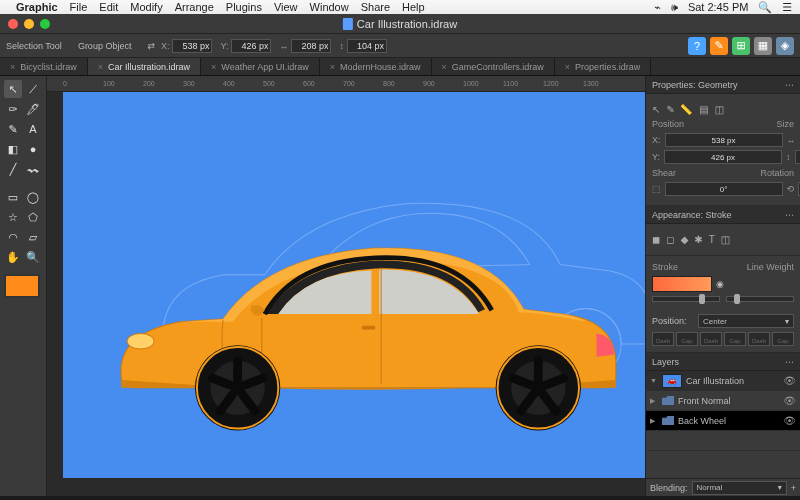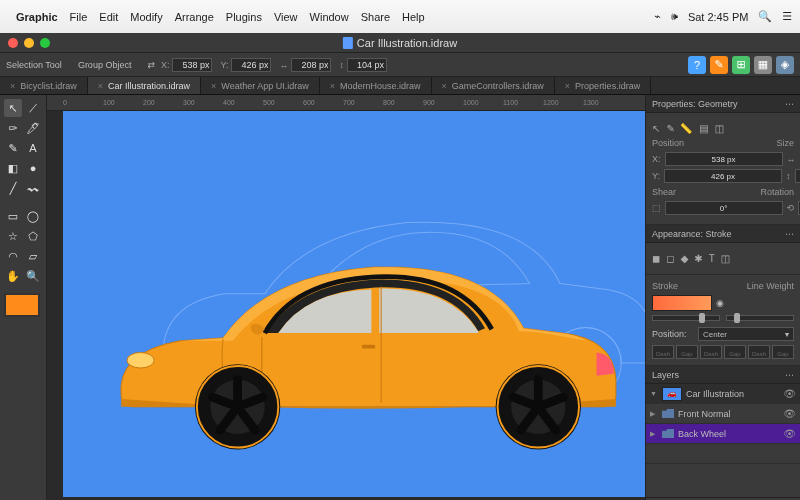--- a/index.html
+++ b/index.html
@@ -1,17 +1,17 @@
 <!DOCTYPE html>
 <html><head>
 <meta charset="utf-8">
 <style>
 *{margin:0;padding:0;box-sizing:border-box;font-family:-apple-system,Helvetica,Arial,sans-serif;-webkit-font-smoothing:antialiased}
 body{width:800px;height:500px;background:#1a1a1a;overflow:hidden;font-size:10px;color:#ccc}
-.menubar{height:33px;background:linear-gradient(#f8f8f8,#ececec);display:flex;align-items:center;padding:0 8px;font-size:11px;color:#222}
+.menubar{height:14px;background:linear-gradient(#f8f8f8,#ececec);display:flex;align-items:center;padding:0 8px;font-size:11px;color:#222}
 .menubar .apple{font-size:13px;margin-right:8px}
 .menubar .m{margin-right:12px;cursor:default}
 .menubar .spacer{flex:1}
 .menubar .right{display:flex;align-items:center;gap:10px}
 .menubar .right span{font-size:11px}
 .titlebar{height:20px;background:#3a3a3a;display:flex;align-items:center;position:relative;border-bottom:1px solid #222}
 .tlights{display:flex;gap:6px;padding-left:8px}
 .tlights div{width:10px;height:10px;border-radius:50%}
 .tl-r{background:#ff5f56}.tl-y{background:#ffbd2e}.tl-g{background:#27c93f}
 .titlebar .title{position:absolute;left:50%;transform:translateX(-50%);color:#ddd;font-size:11px;display:flex;align-items:center;gap:4px}
@@ -56,21 +56,21 @@
 .rmini{height:14px;background:#2a2a2a;border:1px solid #555;color:#ddd;font-size:8px;padding:0 3px;text-align:center;flex:1}
 .appicons{display:flex;gap:6px;margin:4px 0;font-size:10px;color:#aaa}
 .appicons span{cursor:pointer}
 .stroke-grad{width:60px;height:16px;background:linear-gradient(90deg,#ff6a3c,#ff9a5a);border:1px solid #222}
 .minibtn{width:14px;height:14px;background:#2a2a2a;border:1px solid #555;display:flex;align-items:center;justify-content:center;font-size:8px}
 .dashrow{display:flex;gap:2px;margin-top:4px}
 .dashbox{flex:1;height:14px;background:#2a2a2a;border:1px solid #555;font-size:6px;color:#666;display:flex;align-items:flex-end;justify-content:center;padding-bottom:1px}
 .layers{flex:1;overflow:auto}
 .layer{height:20px;display:flex;align-items:center;padding:0 4px;gap:4px;border-bottom:1px solid #2e2e2e}
 .layer.h{background:#2e2e2e;font-weight:500}
-.layer.sel{background:#4c1d95}
+.layer.sel{background:#000000}
 .layer .arr{width:8px;color:#888;font-size:7px}
 .layer .fold{width:12px;height:9px;background:#5a7aaa;clip-path:polygon(0 20%,35% 20%,45% 0,100% 0,100% 100%,0 100%)}
 .layer .thumb{width:20px;height:14px;background:#478cef;border:1px solid #222;display:flex;align-items:center;justify-content:center;font-size:8px}
 .layer .eye{margin-left:auto;font-size:10px;color:#999}
 .lfoot{height:18px;border-top:1px solid #222;display:flex;align-items:center;padding:0 4px;gap:4px}
 .sel-dd{height:14px;background:#2a2a2a;border:1px solid #555;padding:0 4px;font-size:8px;display:flex;align-items:center}
 </style>
 </head>
 <body>
 
@@ -348,21 +348,21 @@
         <span>◉</span>
       </div>
       <div style="display:flex;gap:6px;margin-top:4px">
         <div style="flex:1;height:6px;background:#2a2a2a;border:1px solid #555;position:relative">
             <div style="position:absolute;left:70%;top:-3px;width:6px;height:10px;background:#aaa;border-radius:2px"></div>
           </div>
         <div style="flex:1;height:6px;background:#2a2a2a;border:1px solid #555;position:relative">
             <div style="position:absolute;left:10%;top:-3px;width:6px;height:10px;background:#aaa;border-radius:2px"></div>
           </div>
       </div>
-      <div class="rrow" style="margin-top:6px">
+      <div class="rrow" style="margin-top:12px">
           <span style="width:42px">Position:</span>
           <div class="sel-dd" style="flex:1">
             <span>Center</span>
             <span style="margin-left:auto">▾</span>
           </div>
         </div>
       <div class="dashrow">
         <div class="dashbox">Dash</div>
           <div class="dashbox">Gap</div>
           <div class="dashbox">Dash</div>

